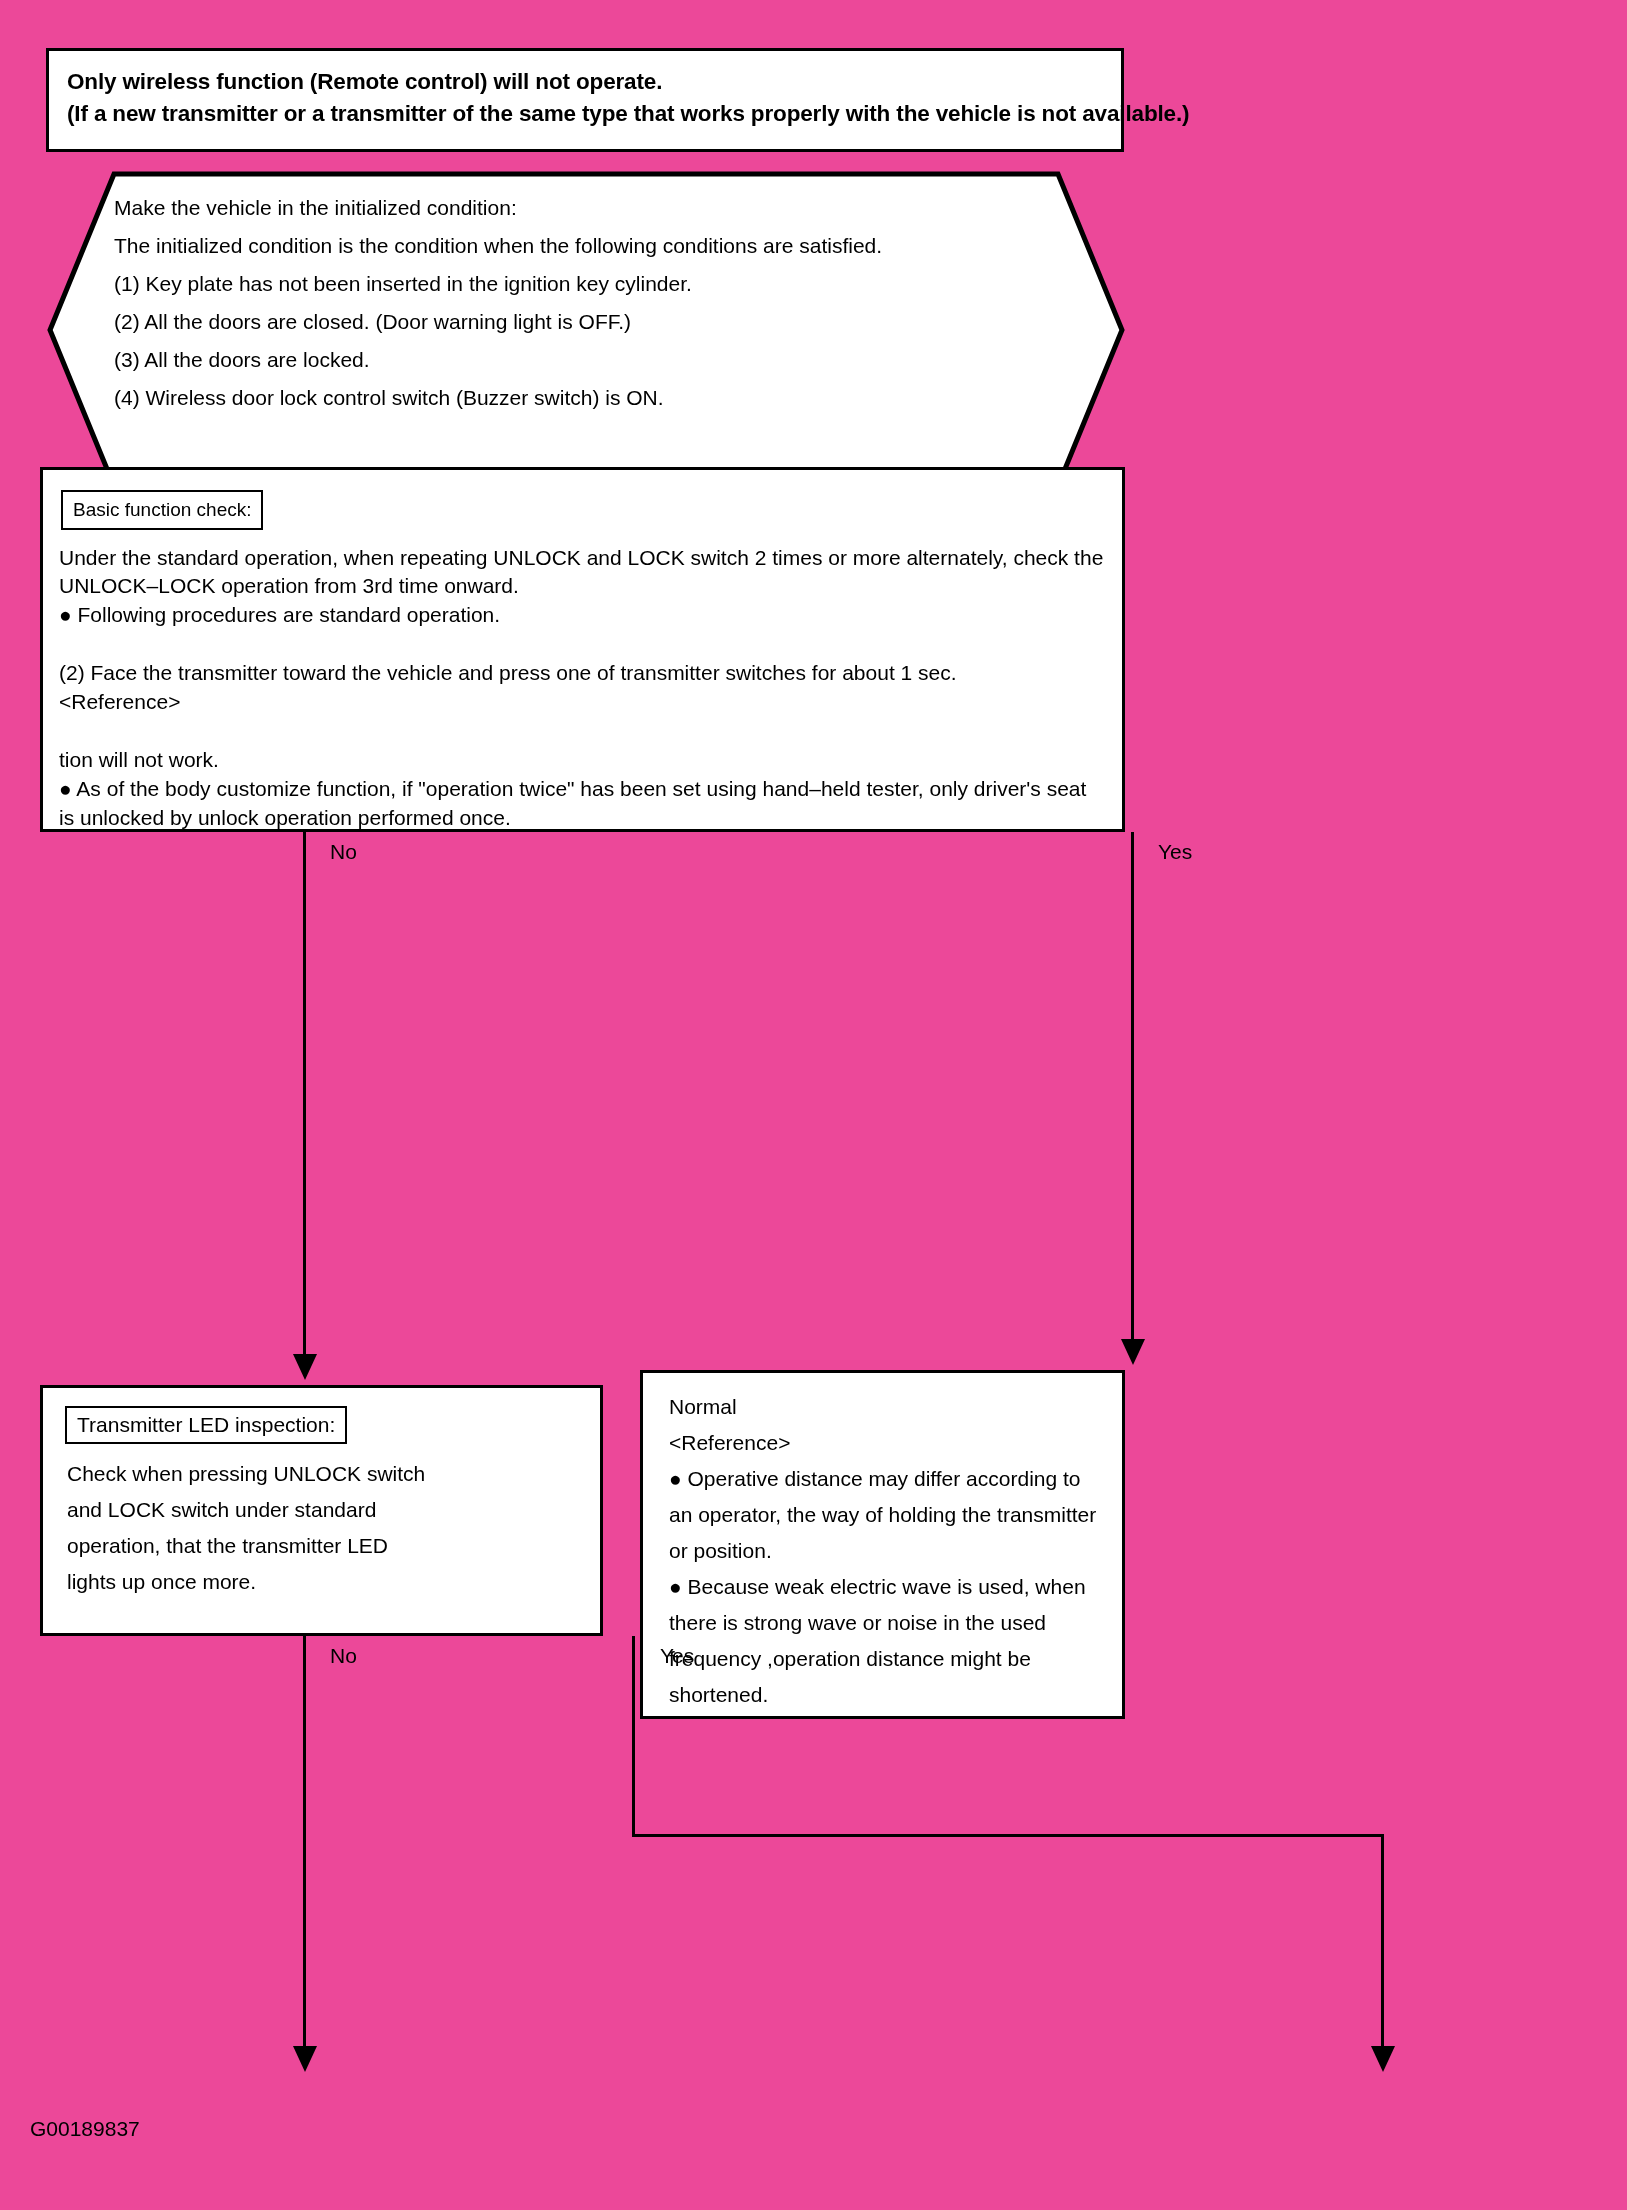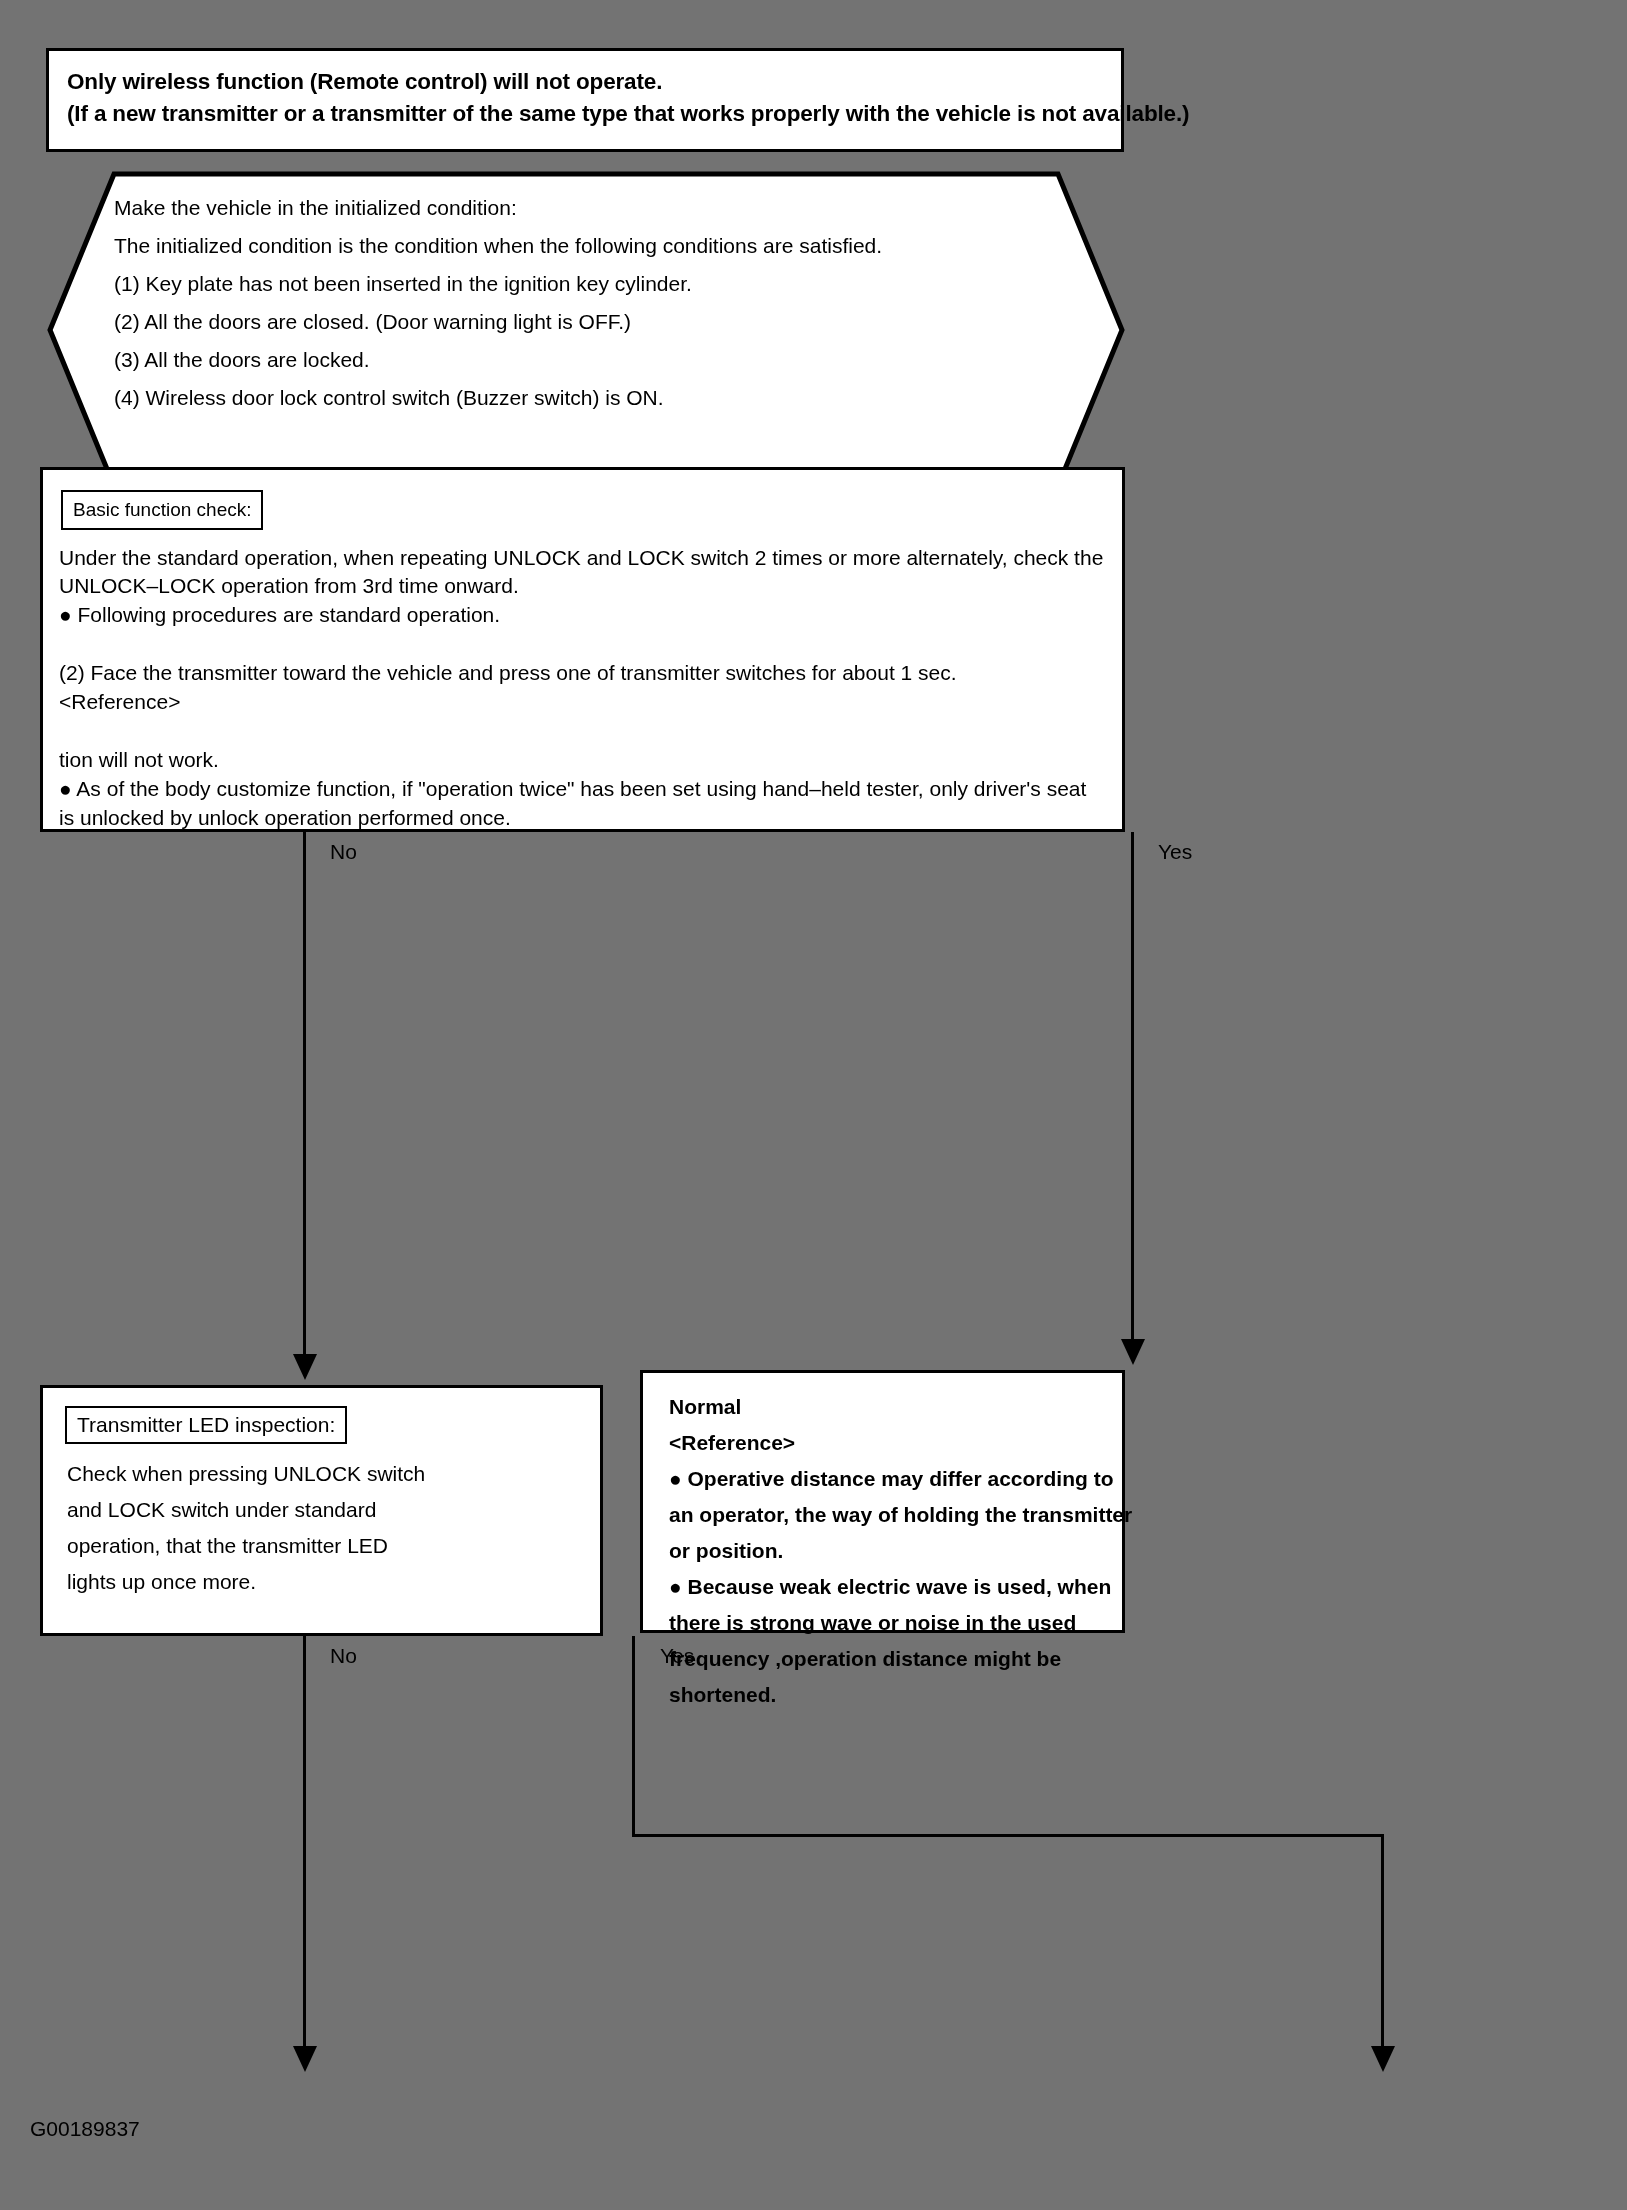--- a/index.html
+++ b/index.html
@@ -9,21 +9,21 @@
     background: #ffffff;
   }
   body {
     font-family: "Liberation Sans", sans-serif;
     color: #000000;
   }
   #page {
     position: relative;
     width: 1627px;
     height: 2210px;
-    background: #737373;
+    background: #ec4899;
     overflow: hidden;
   }
 
   
   .box {
     position: absolute;
     border: 3px solid #000;
     background: #fff;
   }
   .txt {
@@ -108,22 +108,21 @@
     font-size: 21px;
     white-space: pre;
     left: 24px;
   }
 
   
   #normal-box {
     left: 640px;
     top: 1370px;
     width: 485px;
-    height: 263px;
-    font-weight: bold;
+    height: 349px;
   }
   .nm-line {
     position: absolute;
     font-size: 21px;
     white-space: pre;
     left: 26px;
   }
 
   
   .vline {

